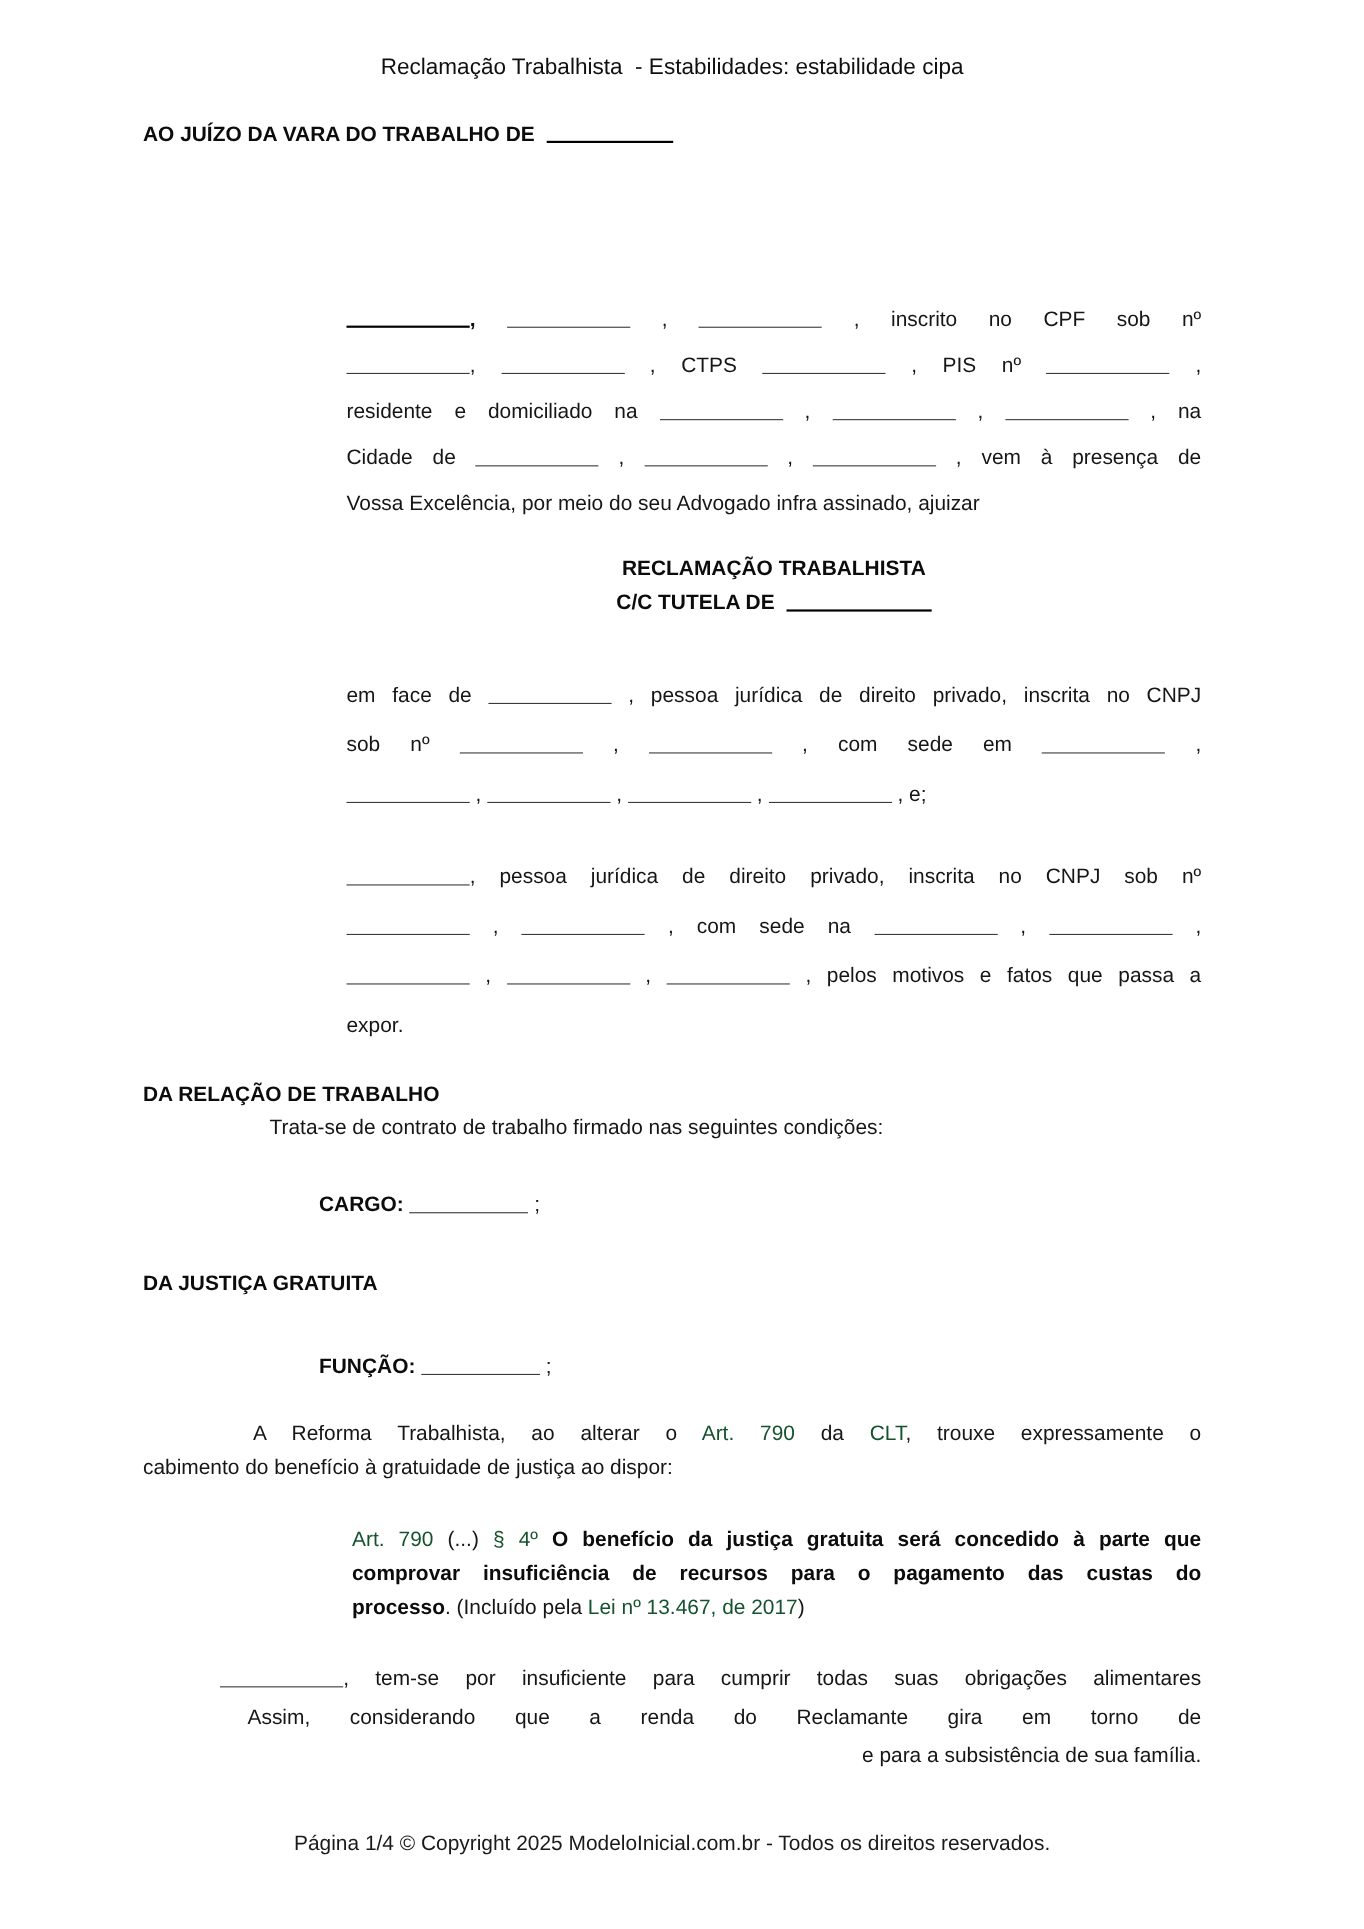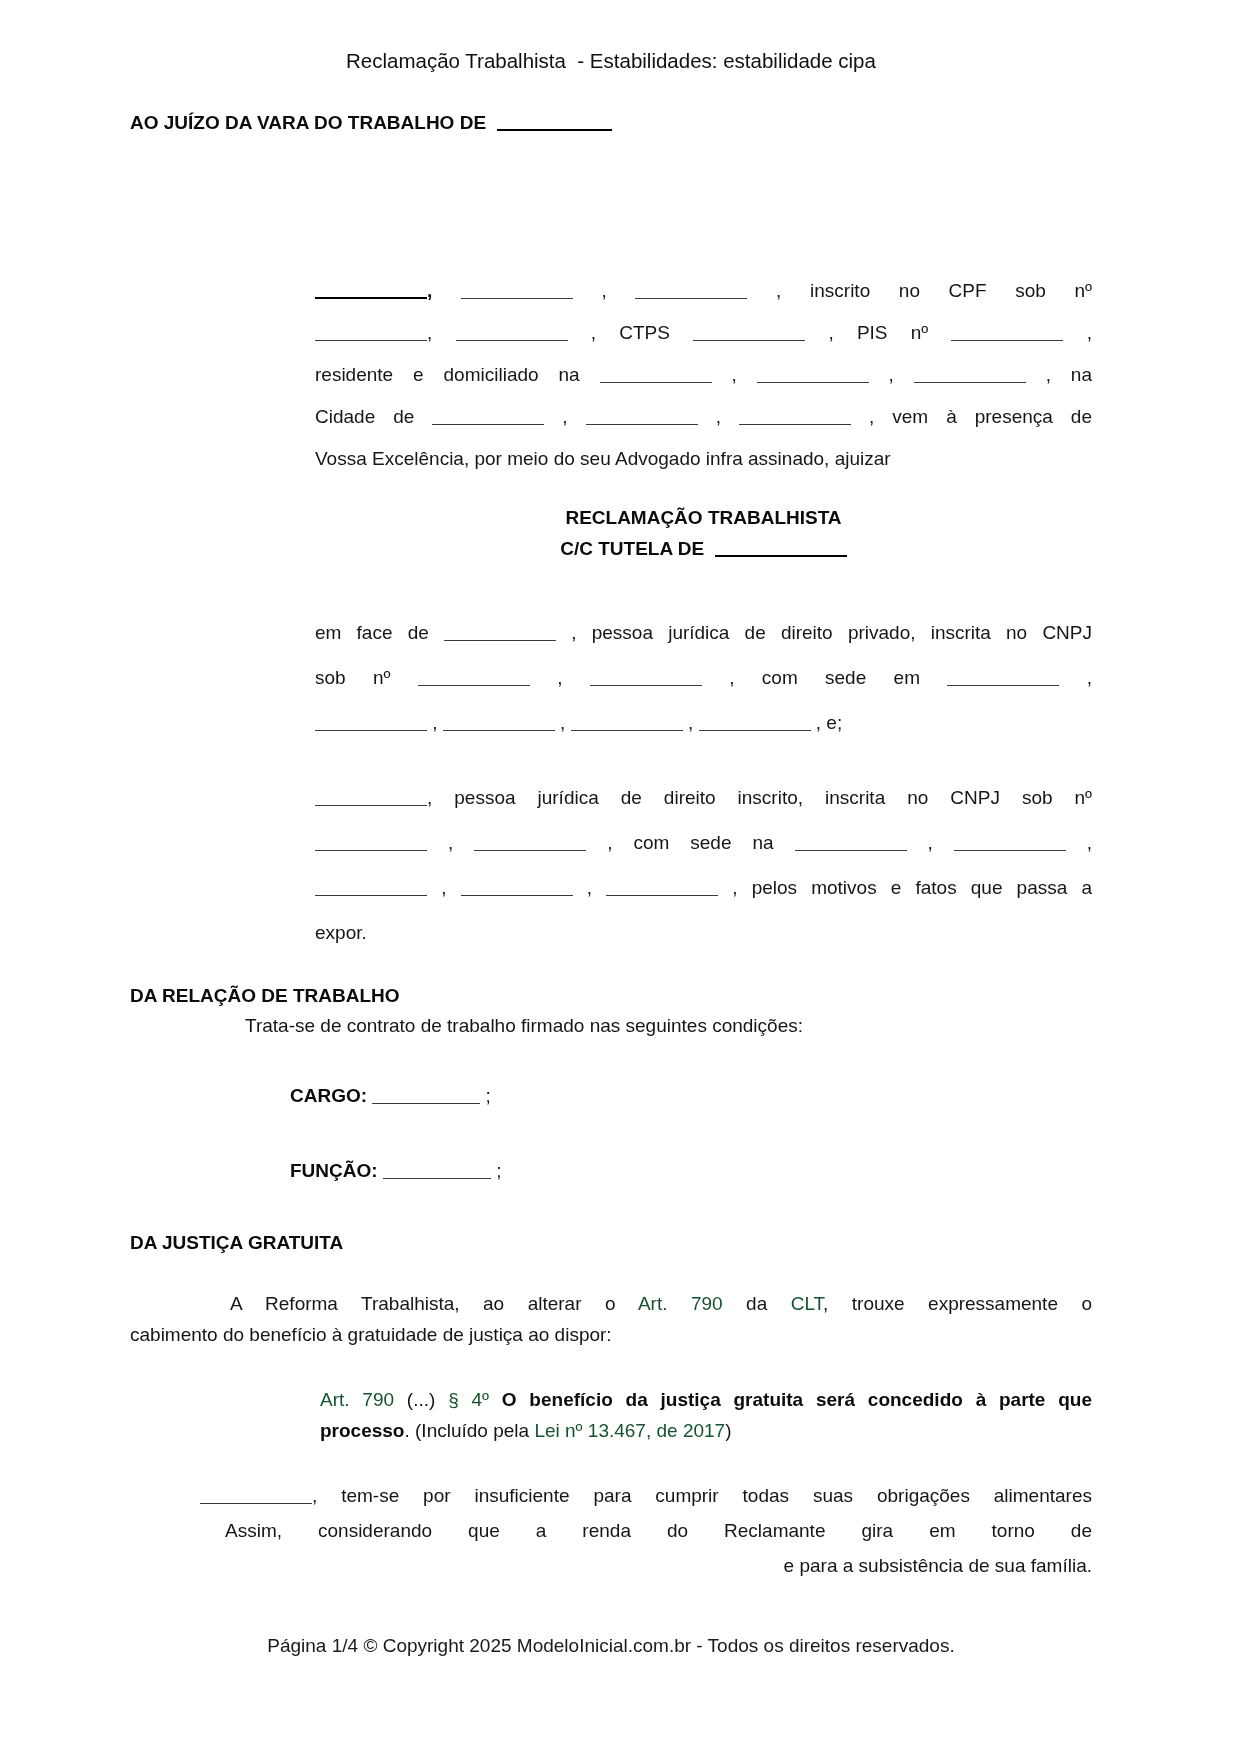--- a/index.html
+++ b/index.html
@@ -77,46 +77,47 @@
     <div data-name="heading-reclamacao">
       <div class="line" data-name="text-line"><strong data-name="bold-text">RECLAMAÇÃO TRABALHISTA</strong></div>
       <div class="line" data-name="text-line"><strong data-name="bold-text">C/C TUTELA DE&nbsp; </strong><span class="blank b" data-name="blank-field" style="width: 132px;"></span></div>
     </div>
     <div data-name="para-defendant-1">
       <div class="line jf" data-name="text-line"><span data-name="text-segment">em face de </span><span class="blank" data-name="blank-field" style="width: 112px;"></span><span data-name="text-segment"> , pessoa jurídica de direito privado, inscrita no CNPJ</span></div>
       <div class="line jf" data-name="text-line"><span data-name="text-segment">sob nº </span><span class="blank" data-name="blank-field" style="width: 112px;"></span><span data-name="text-segment"> , </span><span class="blank" data-name="blank-field" style="width: 112px;"></span><span data-name="text-segment"> , com sede em </span><span class="blank" data-name="blank-field" style="width: 112px;"></span><span data-name="text-segment"> ,</span></div>
       <div class="line" data-name="text-line"><span class="blank" data-name="blank-field" style="width: 112px;"></span><span data-name="text-segment"> , </span><span class="blank" data-name="blank-field" style="width: 112px;"></span><span data-name="text-segment"> , </span><span class="blank" data-name="blank-field" style="width: 112px;"></span><span data-name="text-segment"> , </span><span class="blank" data-name="blank-field" style="width: 112px;"></span><span data-name="text-segment"> , e;</span></div>
     </div>
     <div data-name="para-defendant-2">
-      <div class="line jf" data-name="text-line"><span class="blank" data-name="blank-field" style="width: 112px;"></span><span data-name="text-segment">, pessoa jurídica de direito inscrito, inscrita no CNPJ sob nº</span></div>
+      <div class="line jf" data-name="text-line"><span class="blank" data-name="blank-field" style="width: 112px;"></span><span data-name="text-segment">, pessoa jurídica de direito privado, inscrita no CNPJ sob nº</span></div>
       <div class="line jf" data-name="text-line"><span class="blank" data-name="blank-field" style="width: 112px;"></span><span data-name="text-segment"> , </span><span class="blank" data-name="blank-field" style="width: 112px;"></span><span data-name="text-segment"> , com sede na </span><span class="blank" data-name="blank-field" style="width: 112px;"></span><span data-name="text-segment"> , </span><span class="blank" data-name="blank-field" style="width: 112px;"></span><span data-name="text-segment"> ,</span></div>
       <div class="line jf" data-name="text-line"><span class="blank" data-name="blank-field" style="width: 112px;"></span><span data-name="text-segment"> , </span><span class="blank" data-name="blank-field" style="width: 112px;"></span><span data-name="text-segment"> , </span><span class="blank" data-name="blank-field" style="width: 112px;"></span><span data-name="text-segment"> , pelos motivos e fatos que passa a</span></div>
       <div class="line" data-name="text-line"><span data-name="text-segment">expor.</span></div>
     </div>
     <div data-name="section-da-relacao">
       <div class="line" data-name="text-line"><strong data-name="bold-text">DA RELAÇÃO DE TRABALHO</strong></div>
     </div>
     <div data-name="para-tratase">
       <div class="line" data-name="text-line" style="padding-left: 115px;"><span data-name="text-segment">Trata-se de contrato de trabalho firmado nas seguintes condições:</span></div>
     </div>
     <div data-name="line-cargo">
       <div class="line" data-name="text-line"><strong data-name="bold-text">CARGO: </strong><span class="blank" data-name="blank-field" style="width: 108px;"></span><span data-name="text-segment"> ;</span></div>
     </div>
+    <div data-name="section-da-justica">
+      <div class="line" data-name="text-line"><strong data-name="bold-text">DA JUSTIÇA GRATUITA</strong></div>
+    </div>
     <div data-name="line-funcao">
       <div class="line" data-name="text-line"><strong data-name="bold-text">FUNÇÃO: </strong><span class="blank" data-name="blank-field" style="width: 108px;"></span><span data-name="text-segment"> ;</span></div>
-    </div>
-    <div data-name="section-da-justica">
-      <div class="line" data-name="text-line"><strong data-name="bold-text">DA JUSTIÇA GRATUITA</strong></div>
     </div>
     <div data-name="para-reforma">
       <div class="line jf" data-name="text-line" style="padding-left: 100px;"><span data-name="text-segment">A Reforma Trabalhista, ao alterar o </span><a class="doc-link" data-name="legal-reference-link">Art. 790</a><span data-name="text-segment">  da </span><a class="doc-link" data-name="legal-reference-link">CLT</a><span data-name="text-segment">, trouxe expressamente o</span></div>
       <div class="line" data-name="text-line"><span data-name="text-segment">cabimento do benefício à gratuidade de justiça ao dispor:</span></div>
     </div>
     <div data-name="quote-art790">
       <div class="line jf" data-name="text-line"><a class="doc-link" data-name="legal-reference-link">Art. 790</a><span data-name="text-segment"> (...) </span><a class="doc-link" data-name="legal-reference-link">§ 4º</a><span data-name="text-segment"> </span><strong data-name="bold-text">O benefício da justiça gratuita será concedido à parte que</strong></div>
+      <div class="line jf" data-name="text-line"><strong data-name="bold-text">comprovar insuficiência de recursos para o pagamento das custas do</strong></div>
       <div class="line" data-name="text-line"><strong data-name="bold-text">processo</strong><span data-name="text-segment">. (Incluído pela </span><a class="doc-link" data-name="legal-reference-link">Lei nº 13.467, de 2017</a><span data-name="text-segment">)</span></div>
     </div>
     <div data-name="para-assim">
       <div class="line jf" data-name="text-line" style="padding-left: 70px;"><span class="blank" data-name="blank-field" style="width: 112px;"></span><span data-name="text-segment">, tem-se por insuficiente para cumprir todas suas obrigações alimentares</span></div>
       <div class="line jf" data-name="text-line" style="padding-left: 95px;"><span data-name="text-segment">Assim, considerando que a renda do Reclamante gira em torno de</span></div>
       <div class="line" data-name="text-line"><span data-name="text-segment">e para a subsistência de sua família.</span></div>
     </div>
   </div>
 
 <div data-name="page-footer">Página 1/4 © Copyright 2025 ModeloInicial.com.br - Todos os direitos reservados.</div>

